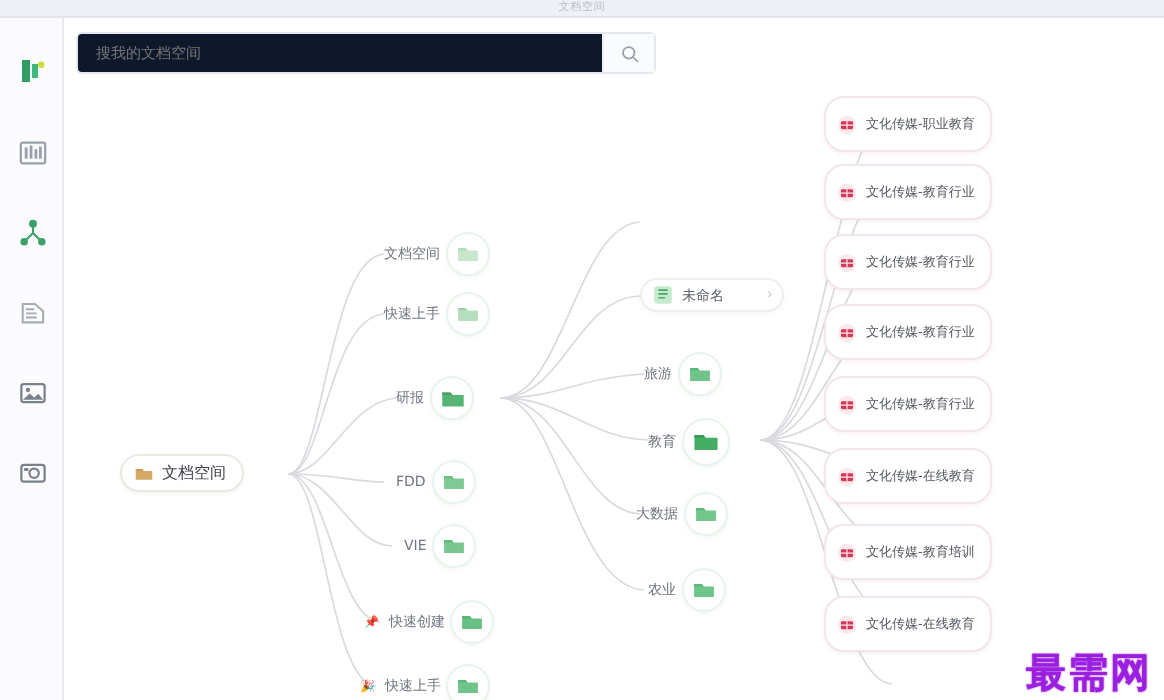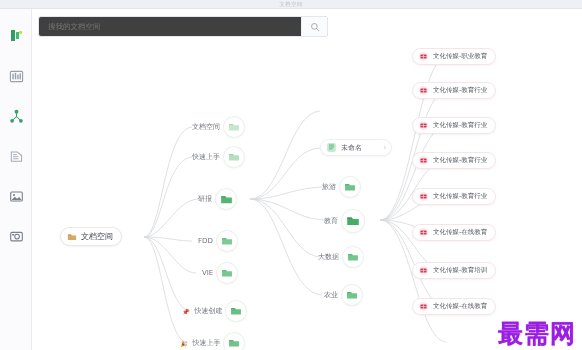--- a/index.html
+++ b/index.html
@@ -52,21 +52,21 @@
     background: #ffffff;
   }
   .searchwrap {
     position: absolute; left: 6px; top: 7px;
     width: 290px; height: 21px;
   }
   .searchbox {
     width: 100%; height: 100%;
     border: 1px solid #e4e7ee;
     border-radius: 3px;
-    background: #404040;
+    background: #0f172a;
     display: flex; align-items: center;
   }
   .search-input {
     flex: 1;
     border: none; outline: none; background: transparent;
     font-size: 7.5px; color: #b9bec9;
     padding-left: 9px;
     font-family: "DejaVu Sans", sans-serif;
   }
   .search-btn {
@@ -129,34 +129,34 @@
   }
   .pill-doc .lbl { font-size: 7px; color: #5a5f69; white-space: nowrap;
                    font-family: "DejaVu Sans", sans-serif; flex: 1; }
   .chev { color: #c2c6ce; font-size: 7px; }
 
   
   .pill-red {
     background: #ffffff;
     border: 1px solid #f3e6e9;
     border-radius: 10px;
-    height: 17px;
+    height: 28px;
     padding: 0 8px 0 5px;
     display: flex; align-items: center; gap: 4px;
     box-shadow: 0 1px 2px rgba(170,40,70,.07);
   }
   .pill-red .lbl { font-size: 6.5px; color: #53575f; white-space: nowrap;
                    font-family: "DejaVu Sans", sans-serif; }
 
   .ic { display: block; }
 
   
   .watermark {
     position: absolute; right: 6px; bottom: 4px;
-    font-size: 25px; font-weight: bold;
+    font-size: 20px; font-weight: bold;
     color: #9b1fe0;
     font-family: "DejaVu Sans", sans-serif;
     letter-spacing: 1px;
     line-height: 1;
     text-shadow: 0 0 1px #9b1fe0;
   }
 </style>
 </head>
 <body>
 

